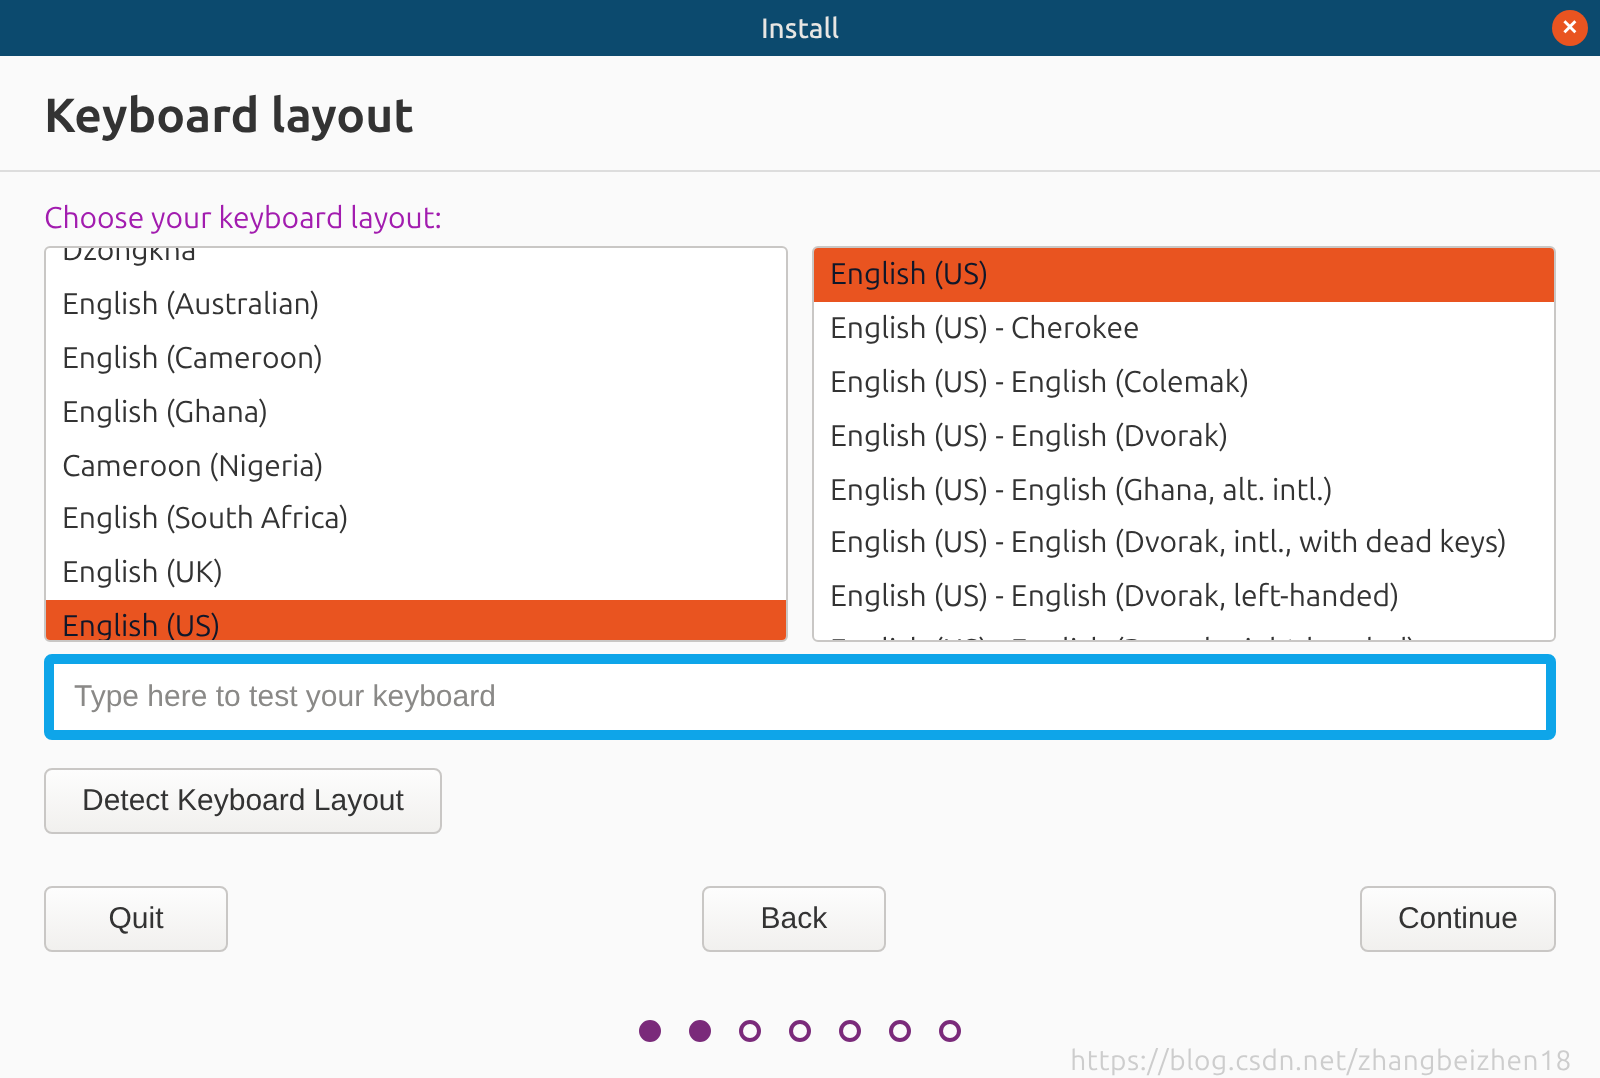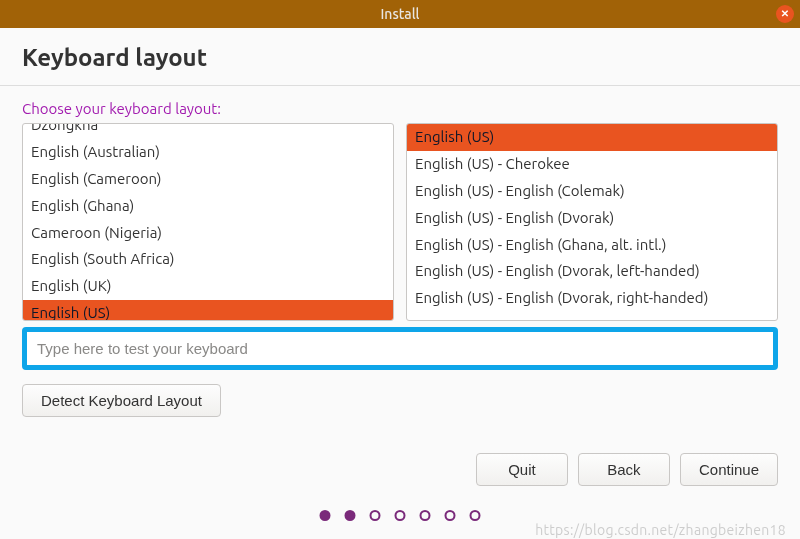--- a/index.html
+++ b/index.html
@@ -8,21 +8,21 @@
     font-size: 15px;
     color: #3d3d3d;
     background: #fafafa;
     width: 800px;
     height: 539px;
     overflow: hidden;
     position: relative;
   }
   .titlebar {
     height: 28px;
-    background: #a16207;
+    background: #0c4a6e;
     color: #e8e6e3;
     display: flex;
     align-items: center;
     justify-content: center;
     position: relative;
     font-weight: 500;
     font-size: 14px;
   }
   .titlebar .close {
     position: absolute;
@@ -106,22 +106,22 @@
     border: 1px solid #c9c7c5;
     border-radius: 4px;
     background: linear-gradient(#fdfdfd,#f1f0ee);
     font-size: 15px;
     color: #333;
     cursor: pointer;
   }
   .footer-btns {
     display: flex;
     gap: 10px;
-    justify-content: flex-end;
-    margin-top: 36px;
+    justify-content: space-between;
+    margin-top: 26px;
   }
   .footer-btns .btn { min-width: 92px; text-align: center; }
   .dots {
     position: absolute;
     bottom: 18px;
     left: 50%;
     transform: translateX(-50%);
     display: flex;
     gap: 14px;
   }
@@ -169,20 +169,21 @@
           <div class="list-item selected">English (US)</div>
         </div>
     </div>
     <div class="listbox">
       <div class="listbox-inner" id="variants-inner">
           <div class="list-item selected">English (US)</div>
           <div class="list-item">English (US) - Cherokee</div>
           <div class="list-item">English (US) - English (Colemak)</div>
           <div class="list-item">English (US) - English (Dvorak)</div>
           <div class="list-item">English (US) - English (Ghana, alt. intl.)</div>
+          <div class="list-item">English (US) - English (Dvorak, intl., with dead keys)</div>
           <div class="list-item">English (US) - English (Dvorak, left-handed)</div>
           <div class="list-item">English (US) - English (Dvorak, right-handed)</div>
         </div>
     </div>
   </div>
 
   <input type="text" class="test-input" placeholder="Type here to test your keyboard" style="">
 
   <button class="btn">Detect Keyboard Layout</button>
 

